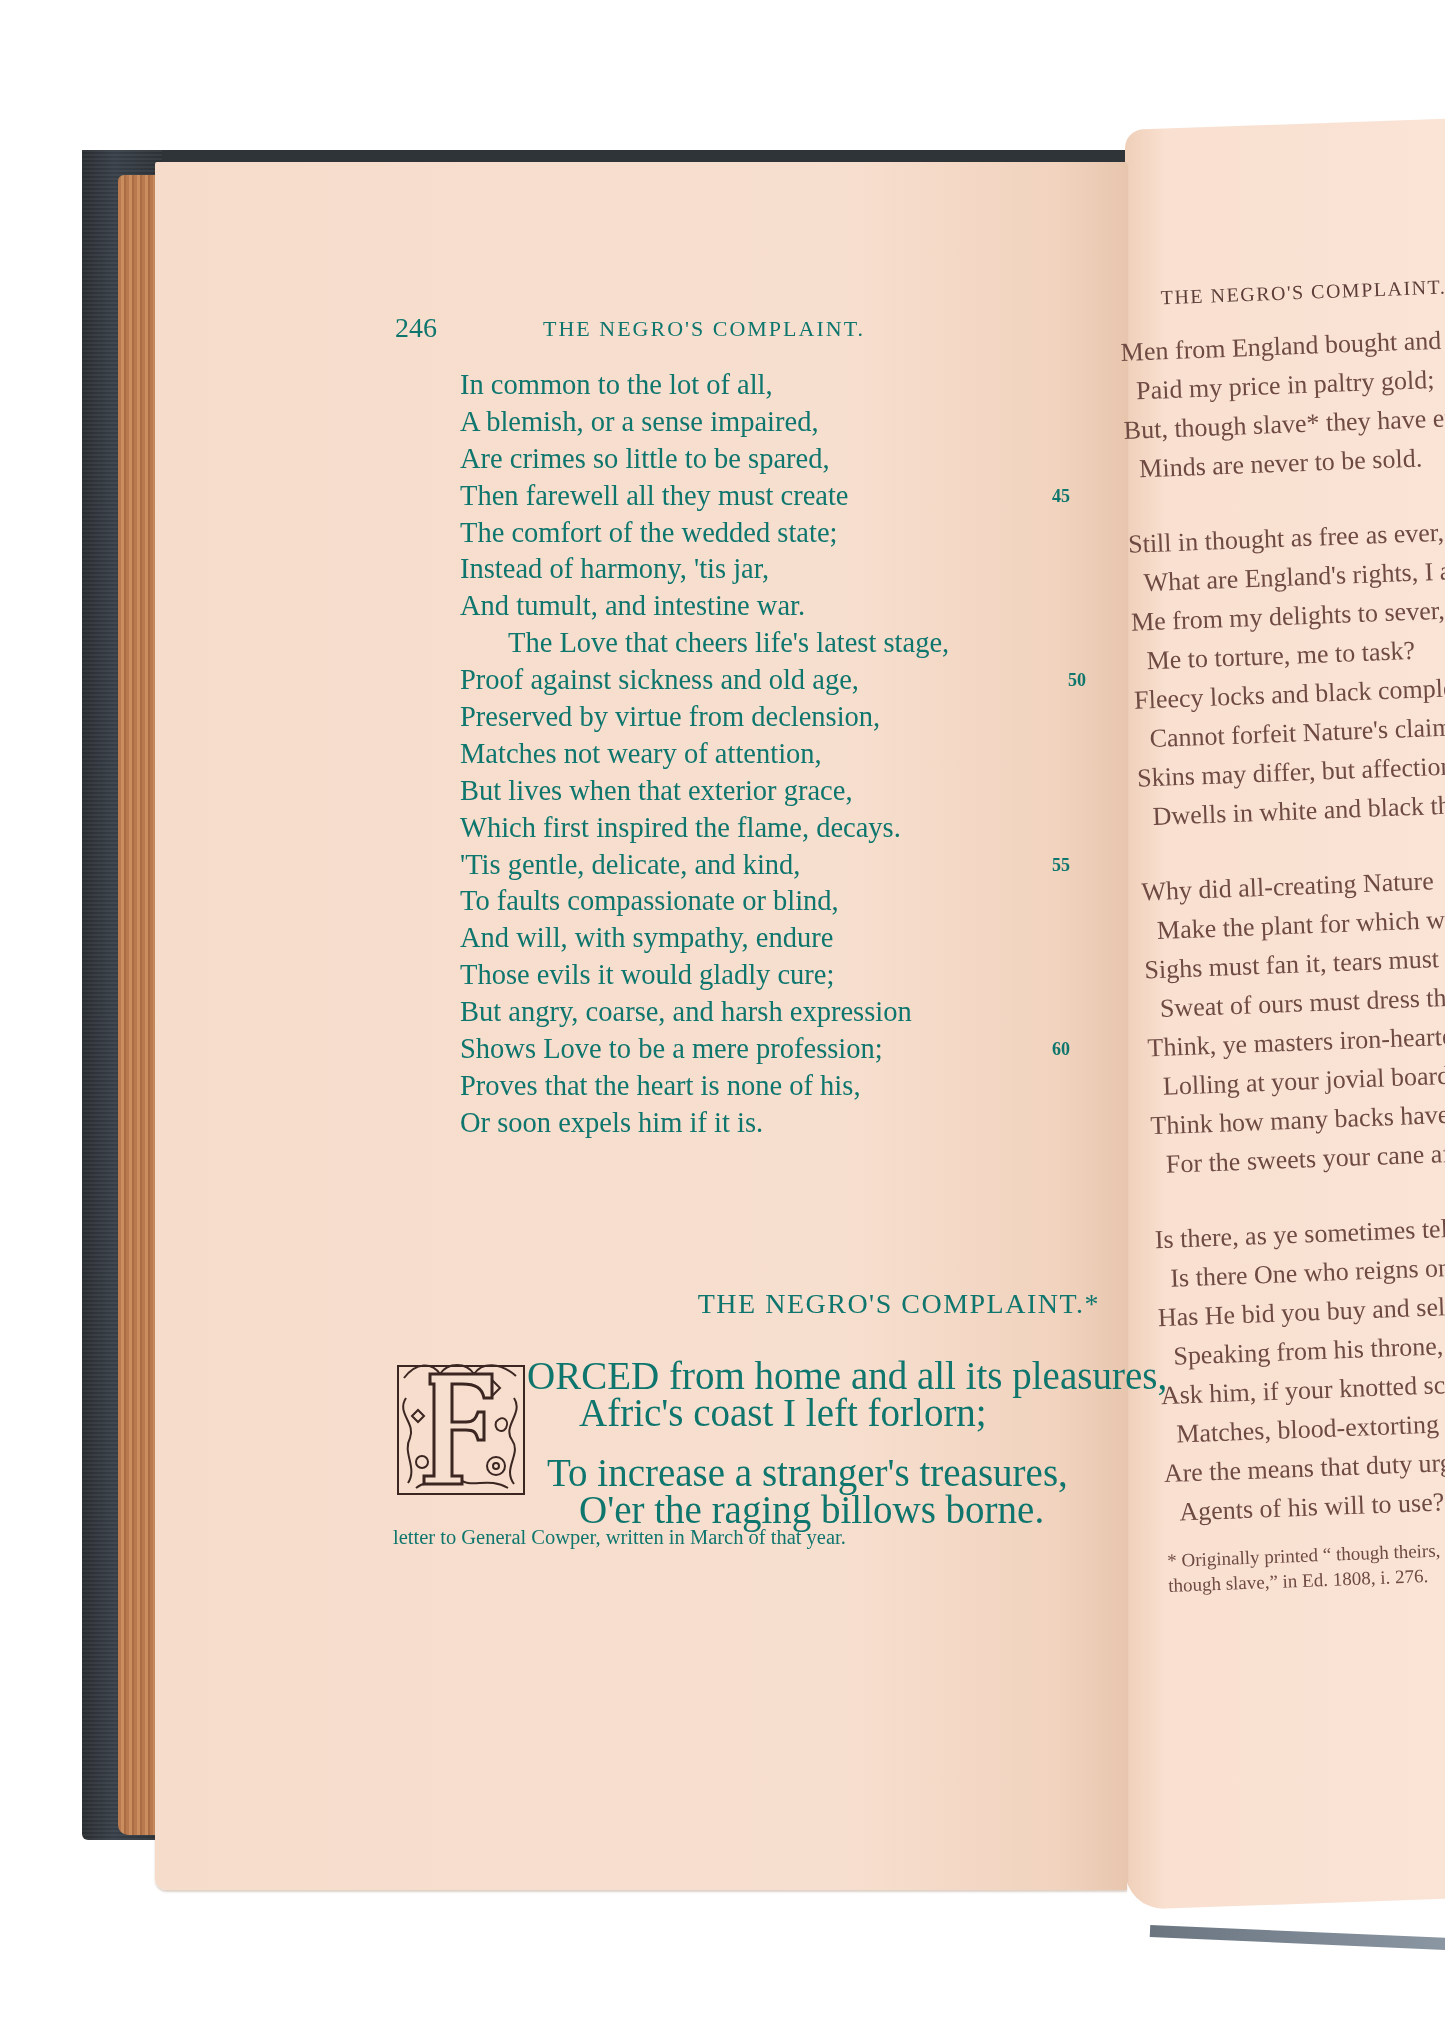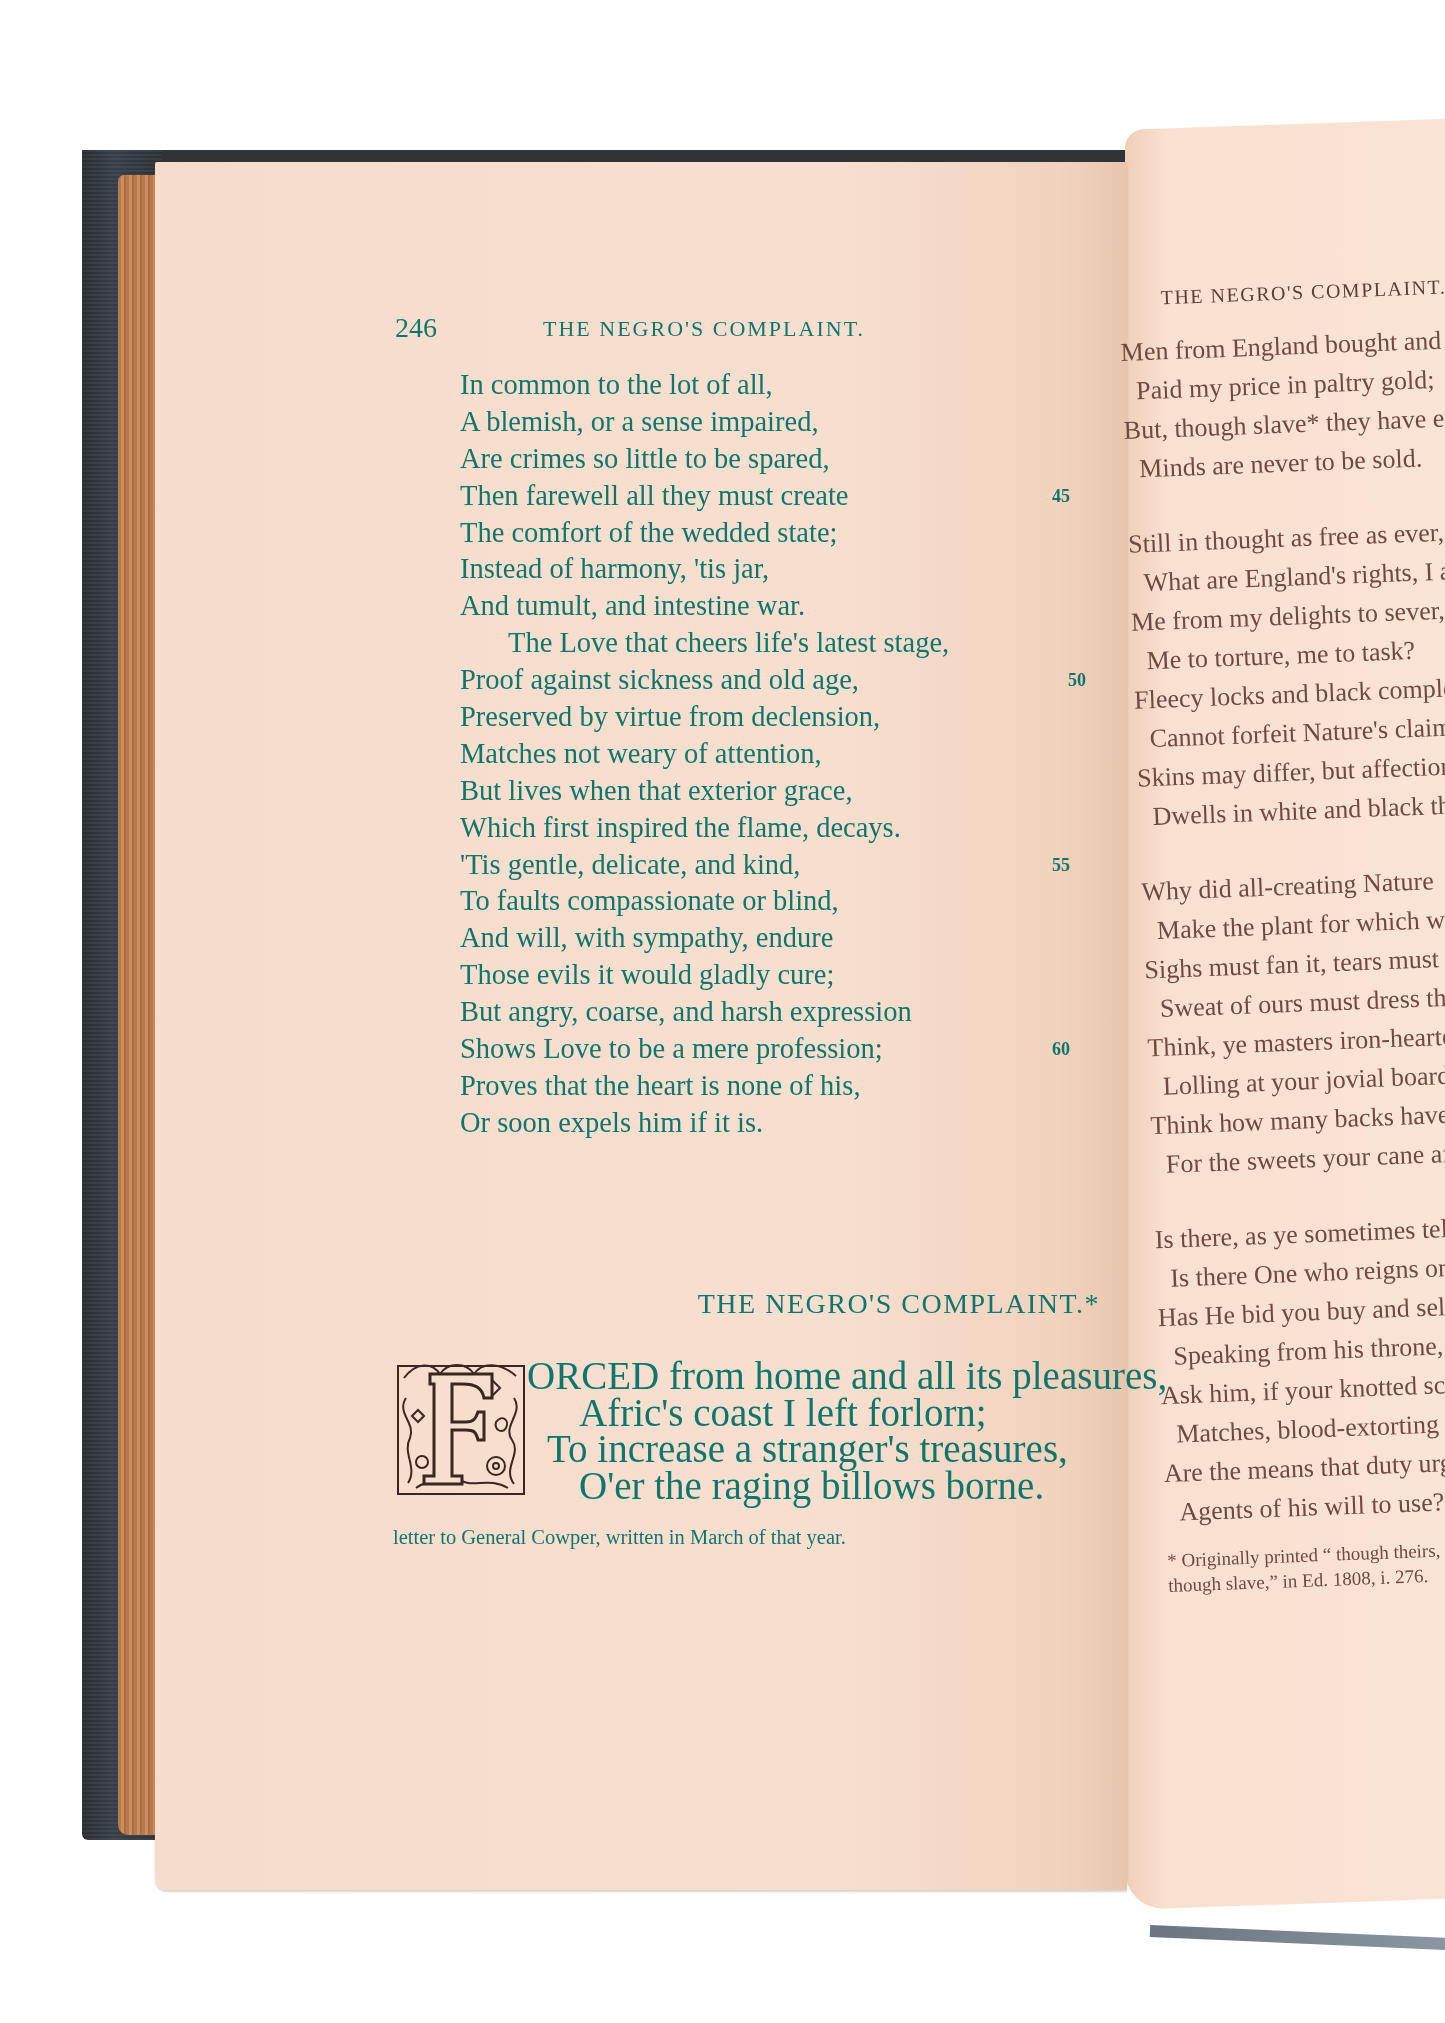--- a/index.html
+++ b/index.html
@@ -43,21 +43,21 @@
   .line.indent { padding-left:48px; }
   .line-num { position:absolute; left:1052px; font-size:18px; font-weight:bold; }
 
   .poem-title { position:absolute; top:1288px; left:380px; width:720px; text-align:right;
     font-size:28px; letter-spacing:1.5px; }
 
   .dropcap { position:absolute; left:396px; top:1358px; width:130px; height:138px; }
   .opening { position:absolute; top:1358px; left:527px; font-size:39px; line-height:36.5px; }
   .opening .l1 { padding-left:0; }
   .opening .l2 { padding-left:52px; }
-  .opening .l3 { padding-left:20px; }
+  .opening .l3 { padding-left:20px;margin-top:24px; }
   .opening .l4 { padding-left:52px; }
 
   .footnote { position:absolute; top:1524px; left:393px; width:680px; font-size:20.5px; line-height:27px; }
   .footnote .fn1 { padding-left:28px; }
 
   
   .rp { position:absolute; left:1118px; top:280px; width:330px; transform:rotate(-2.2deg);
     transform-origin:left top; color:#6e4a42; font-size:26px; line-height:39px; }
   .rp .head { font-size:20px; letter-spacing:1.5px; padding-left:42px; margin-bottom:14px; color:#5c3d38; }
   .rp .rl { white-space:nowrap; overflow:hidden; }

